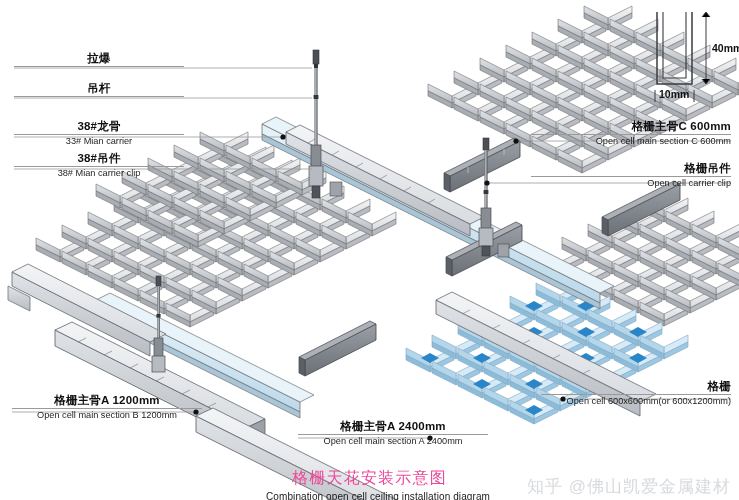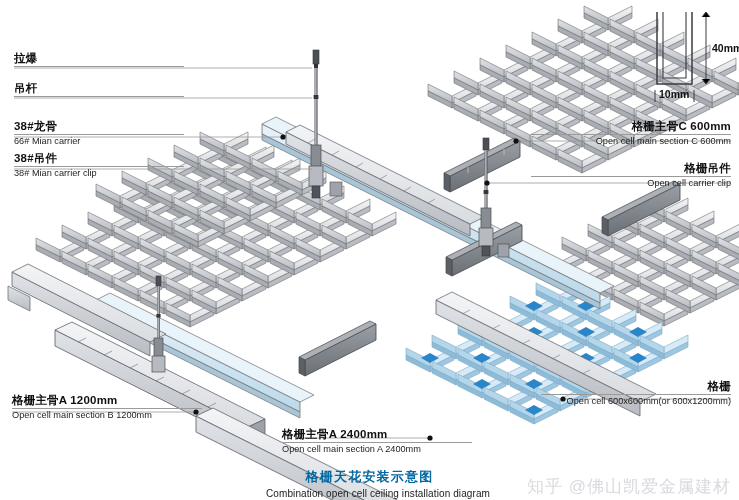--- a/index.html
+++ b/index.html
@@ -39,21 +39,21 @@
     display: block;
     padding-bottom: 1px;
   }
   .callout .en {
     font-size: 9.2px;
     font-weight: 400;
     color: #1d1d1d;
     display: block;
     padding-top: 1.5px;
   }
-  .callout.left  { text-align: left; }
+  .callout.left  { text-align: center; }
   .callout.right { text-align: right; }
 
   
   .callout .rule {
     display: block;
     height: 1px;
     background: #9a9a9a;
     width: 100%;
   }
 
@@ -69,23 +69,23 @@
   
   #diagram-title {
     position: absolute;
     left: 0; right: 0;
     top: 468px;
     text-align: center;
     pointer-events: none;
   }
   #diagram-title .t-cn {
     display: block;
-    font-size: 13px;
-    font-weight: 700;
-    color: #0369a1;
+    font-size: 16px;
+    font-weight: 400;
+    color: #ec4899;
     letter-spacing: 1.2px;
   }
   #diagram-title .t-en {
     display: block;
     font-size: 10px;
     color: #1a1a1a;
     padding-top: 2px;
     letter-spacing: .1px;
     margin-left: 17px;
   }
@@ -1362,21 +1362,21 @@
   </div>
 
   <div class="callout left" style="left:14px; top:82px; width:170px;">
     <span class="cn">吊杆</span>
     <span class="rule"></span>
   </div>
 
   <div class="callout left" style="left:14px; top:120px; width:170px;">
     <span class="cn">38#龙骨</span>
     <span class="rule"></span>
-    <span class="en">66# Mian carrier</span>
+    <span class="en">33# Mian carrier</span>
   </div>
 
   <div class="callout left" style="left:14px; top:152px; width:170px;">
     <span class="cn">38#吊件</span>
     <span class="rule"></span>
     <span class="en">38# Mian carrier clip</span>
   </div>
 
   <div class="callout right" style="right:8px; top:120px; width:200px;">
     <span class="cn">格栅主骨C 600mm</span>
@@ -1389,21 +1389,21 @@
     <span class="rule"></span>
     <span class="en">Open cell carrier clip</span>
   </div>
 
   <div class="callout left" style="left:12px; top:394px; width:190px;">
     <span class="cn">格栅主骨A 1200mm</span>
     <span class="rule"></span>
     <span class="en">Open cell main section B 1200mm</span>
   </div>
 
-  <div class="callout left" style="left:282px; top:420px; width:190px;margin-top:8px;">
+  <div class="callout left" style="left:298px; top:420px; width:190px;">
     <span class="cn">格栅主骨A 2400mm</span>
     <span class="rule"></span>
     <span class="en">Open cell main section A 2400mm</span>
   </div>
 
   <div class="callout right" style="right:8px; top:380px; width:190px;">
     <span class="cn">格栅</span>
     <span class="rule"></span>
     <span class="en">Open cell 600x600mm(or 600x1200mm)</span>
   </div>

